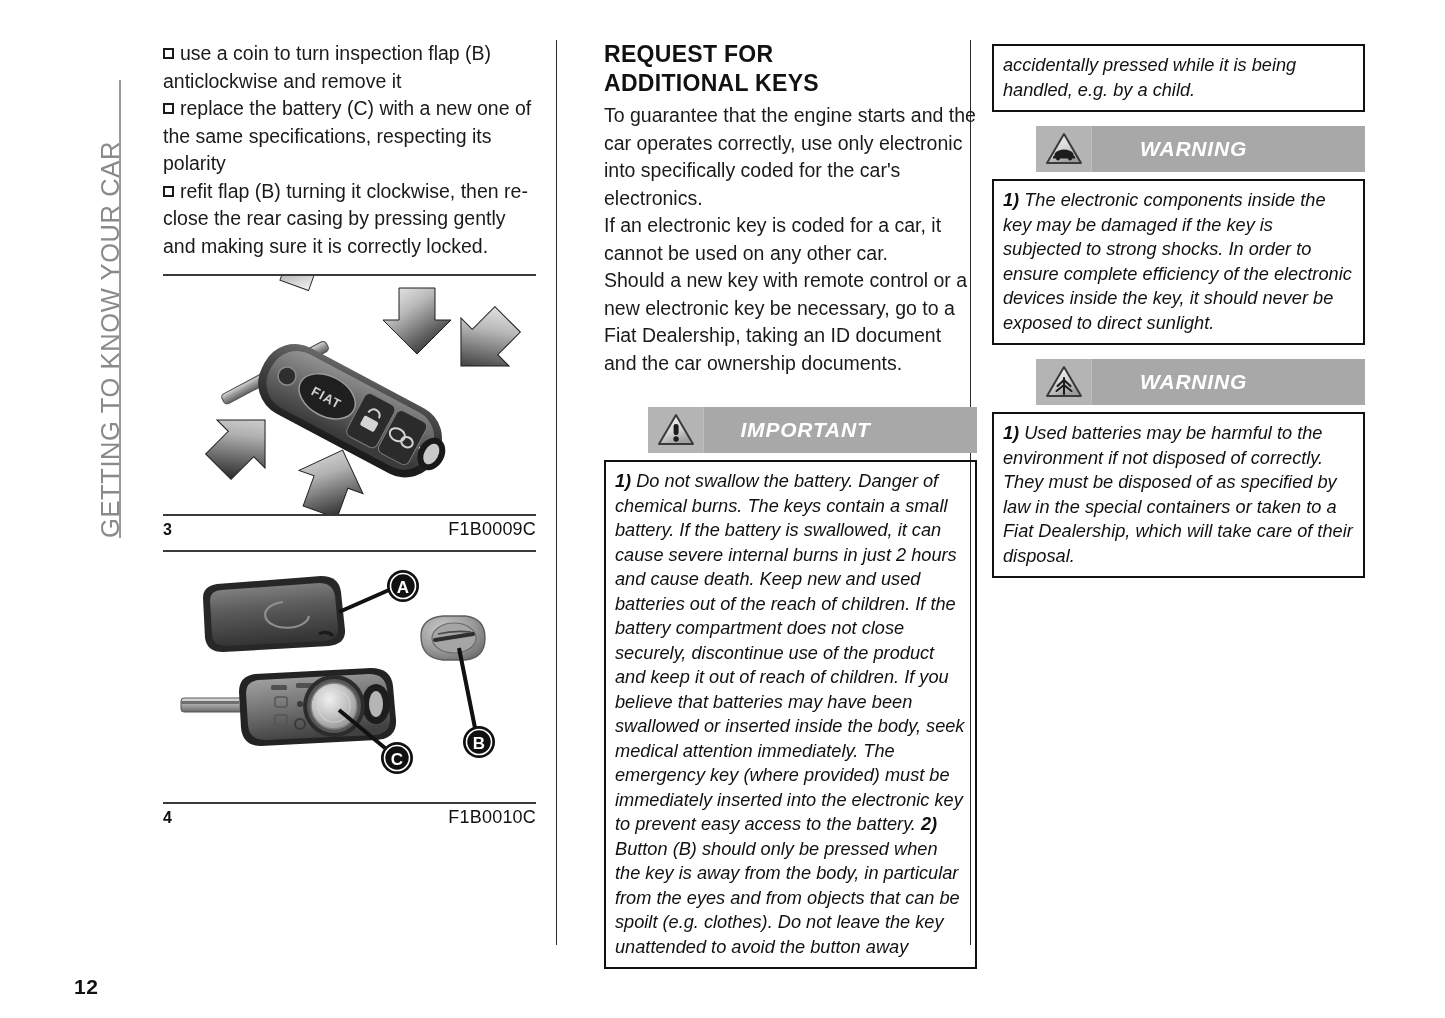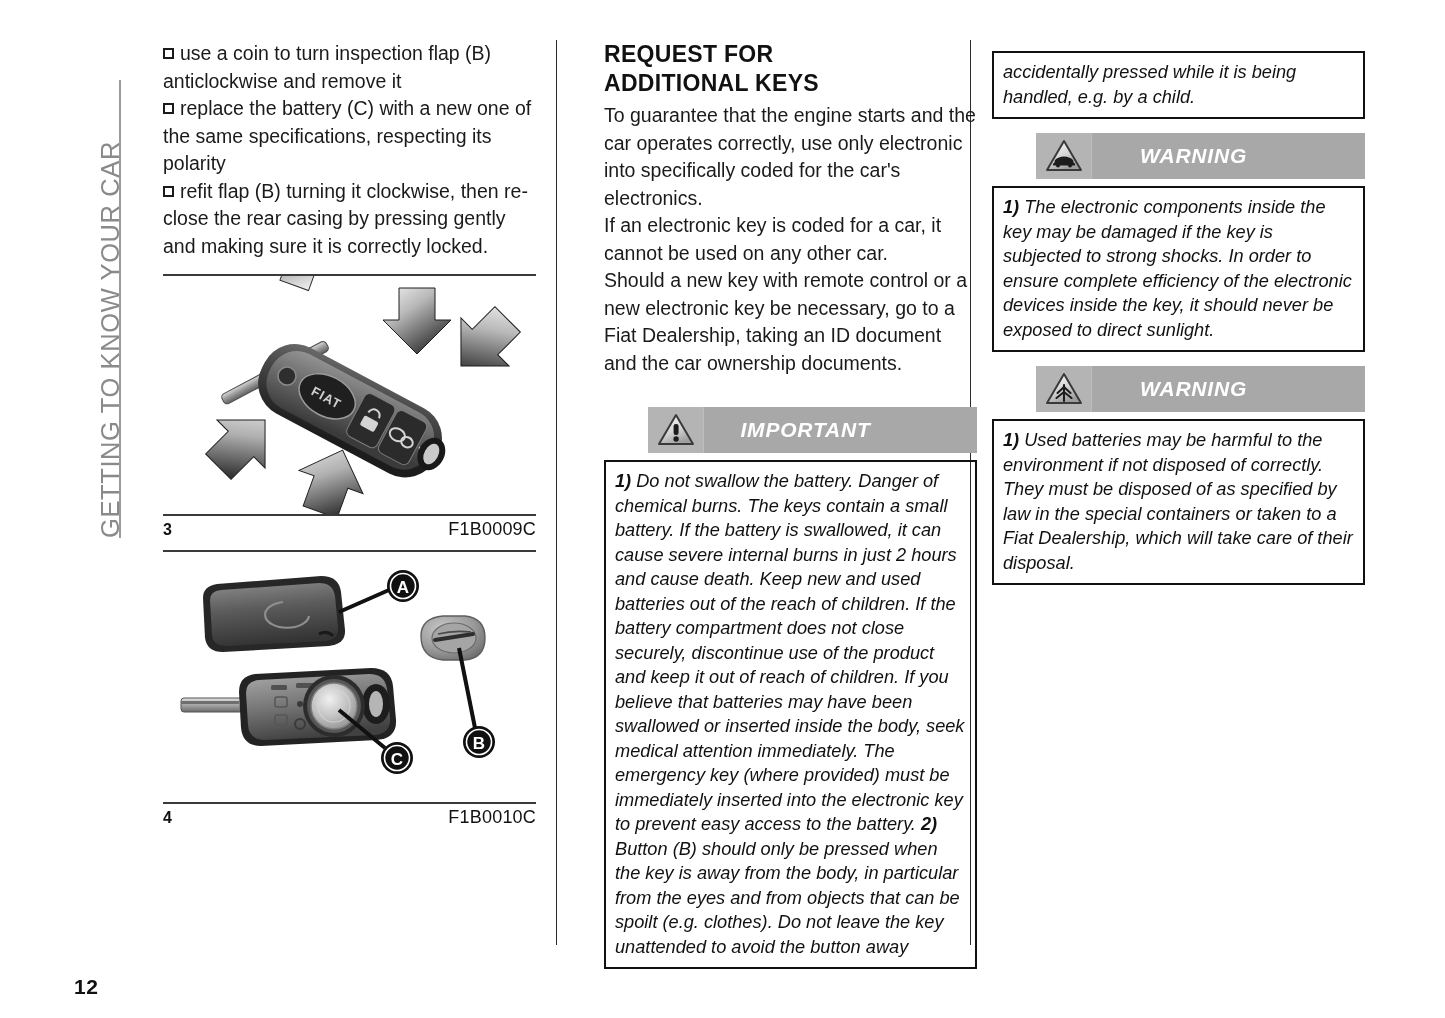--- a/index.html
+++ b/index.html
@@ -414,21 +414,21 @@
   <div class="notice-body">
     <span class="notice-num">1)</span>
     <span>Do not swallow the battery. Danger of chemical burns. The keys contain a small battery. If the battery is swallowed, it can cause severe internal burns in just 2 hours and cause death. Keep new and used batteries out of the reach of children. If the battery compartment does not close securely, discontinue use of the product and keep it out of reach of children. If you believe that batteries may have been swallowed or inserted inside the body, seek medical attention immediately. The emergency key (where provided) must be immediately inserted into the electronic key to prevent easy access to the battery.</span>
     <span class="notice-num">2)</span>
     <span>Button (B) should only be pressed when the key is away from the body, in particular from the eyes and from objects that can be spoilt (e.g. clothes). Do not leave the key unattended to avoid the button away</span>
   </div>
 </div>
 
 <div class="column" id="column-3">
 
-  <div class="notice-body tight" style="margin-top:11px;">accidentally pressed while it is being handled, e.g. by a child.</div>
+  <div class="notice-body tight" style="margin-top:4px;">accidentally pressed while it is being handled, e.g. by a child.</div>
 
   <div class="notice-header">
     <div class="icon-cell">
       <svg width="38" height="34" viewBox="0 0 38 34">
         <defs>
           <linearGradient id="triG2" x1="0" y1="0" x2="0.5" y2="1">
             <stop offset="0%" stop-color="#ffffff"></stop>
             <stop offset="60%" stop-color="#d4d4d4"></stop>
             <stop offset="100%" stop-color="#9c9c9c"></stop>
           </linearGradient>

